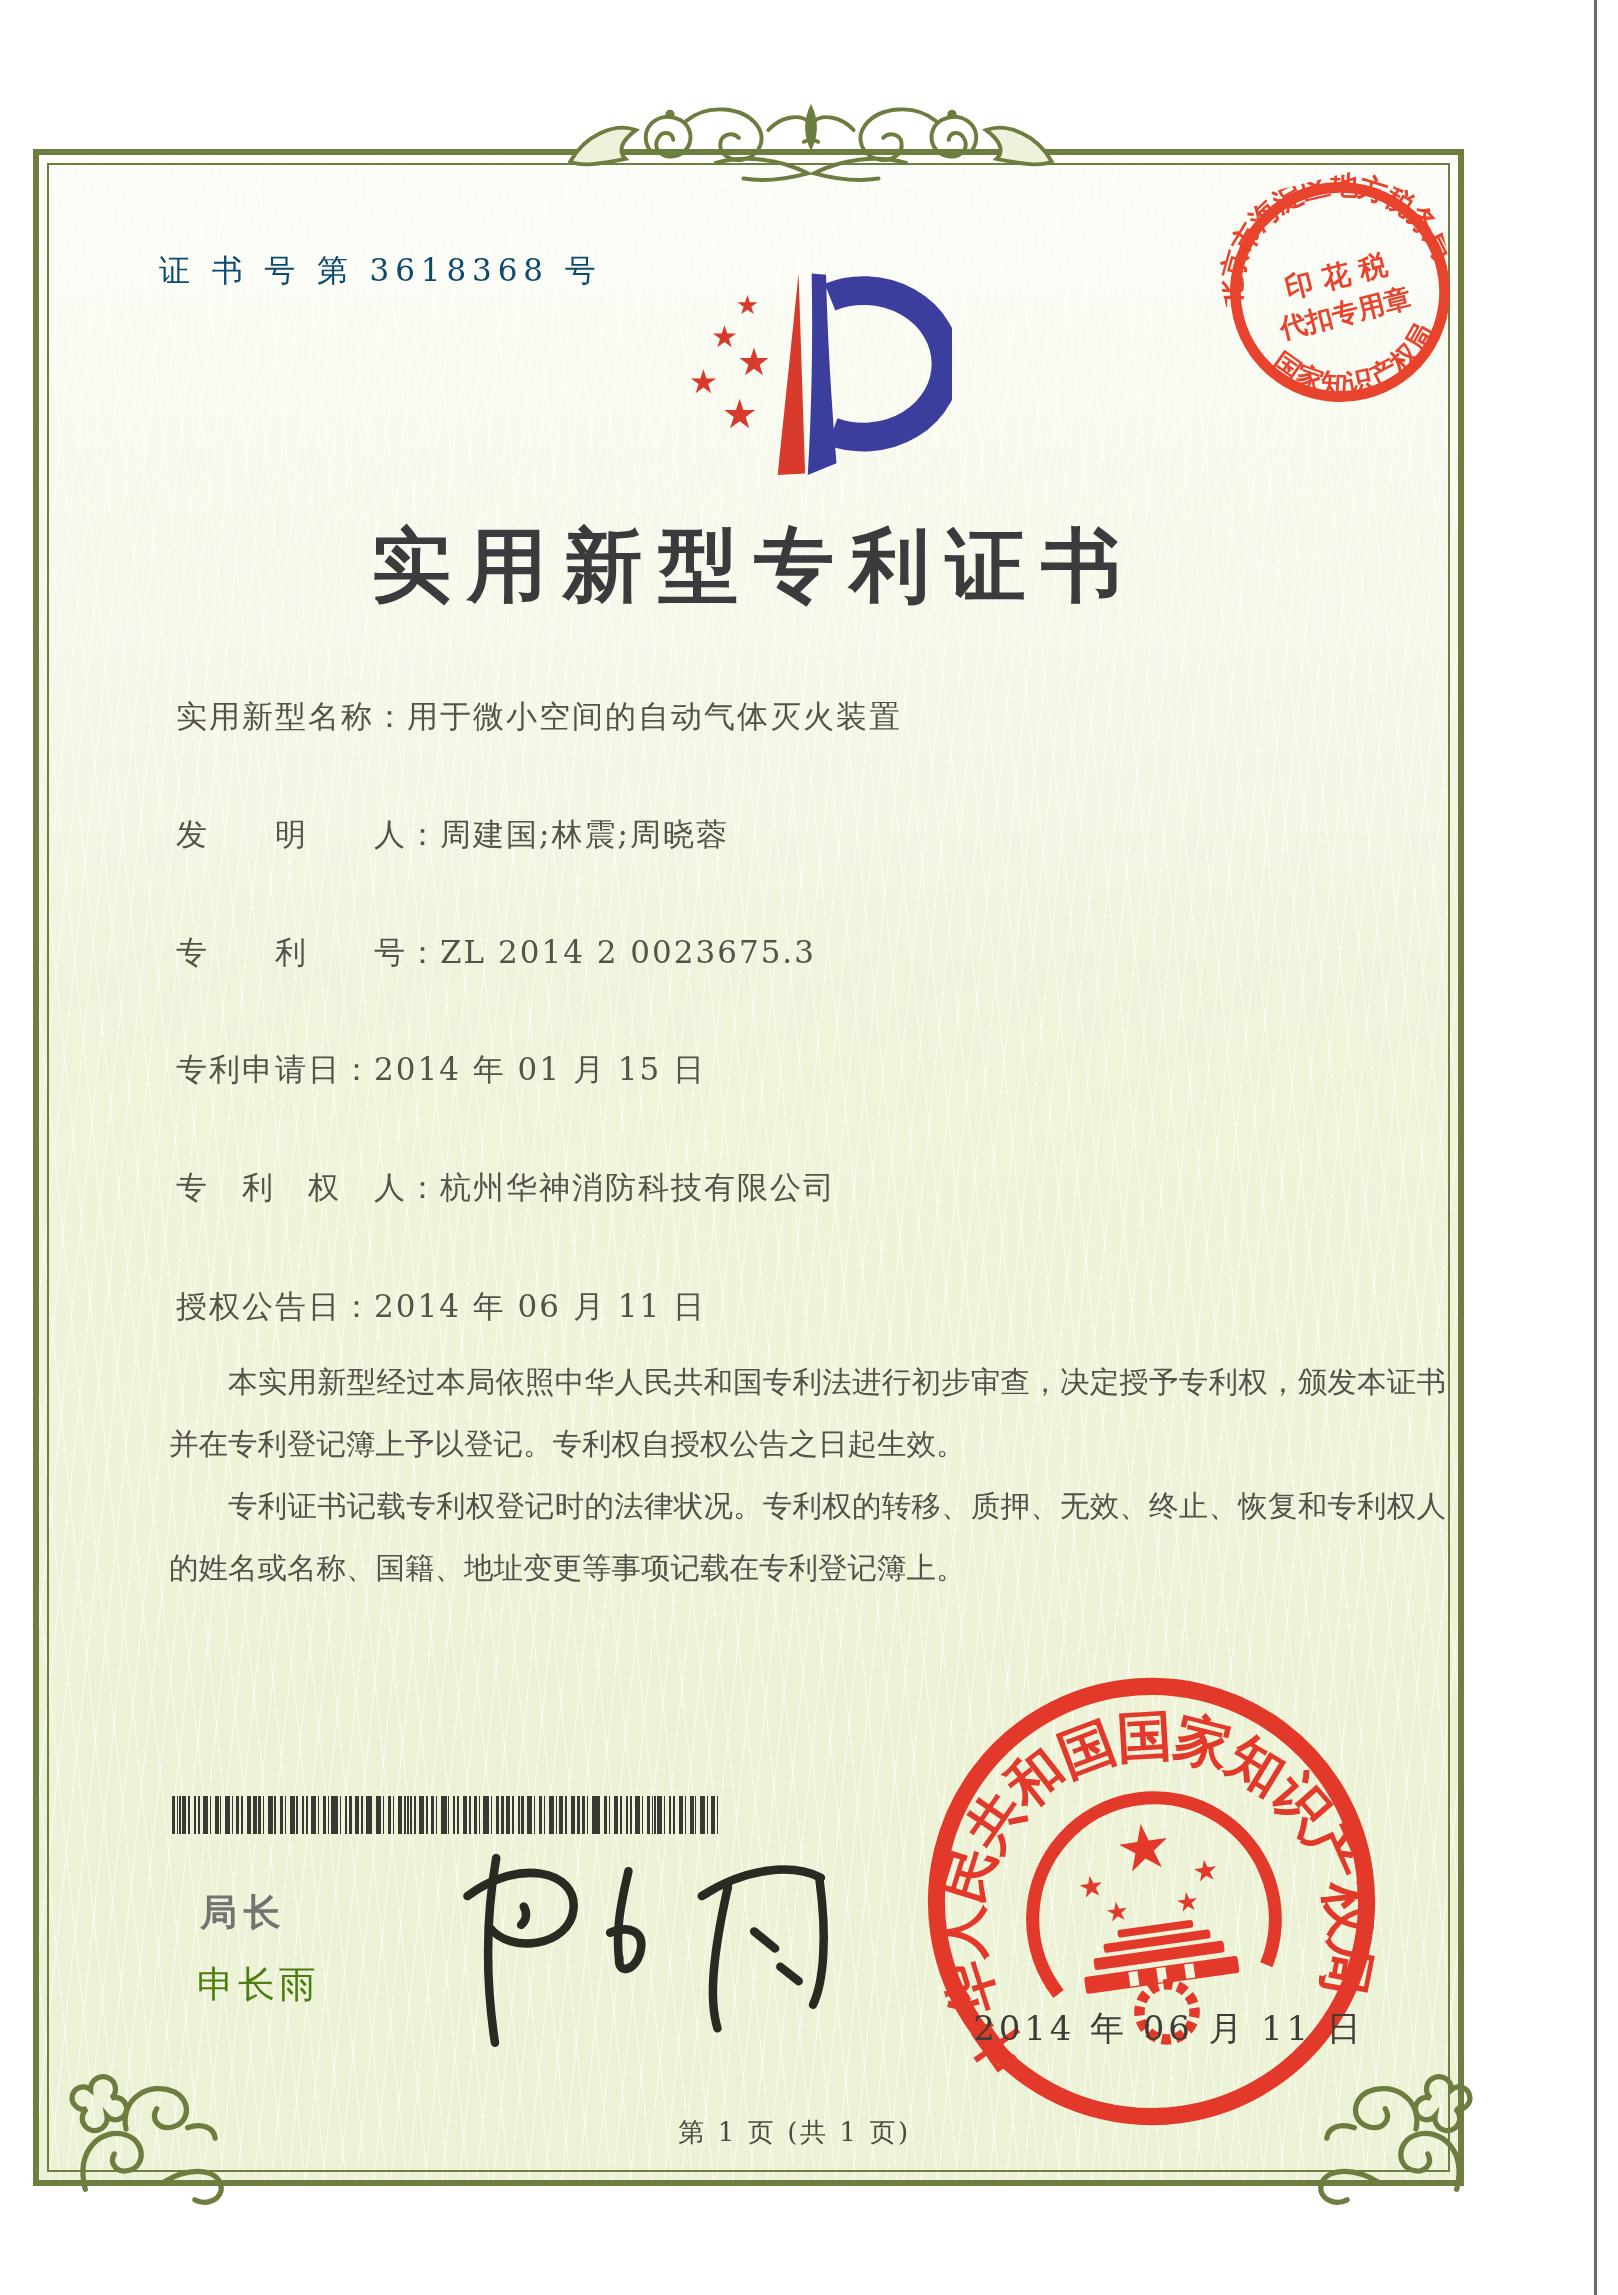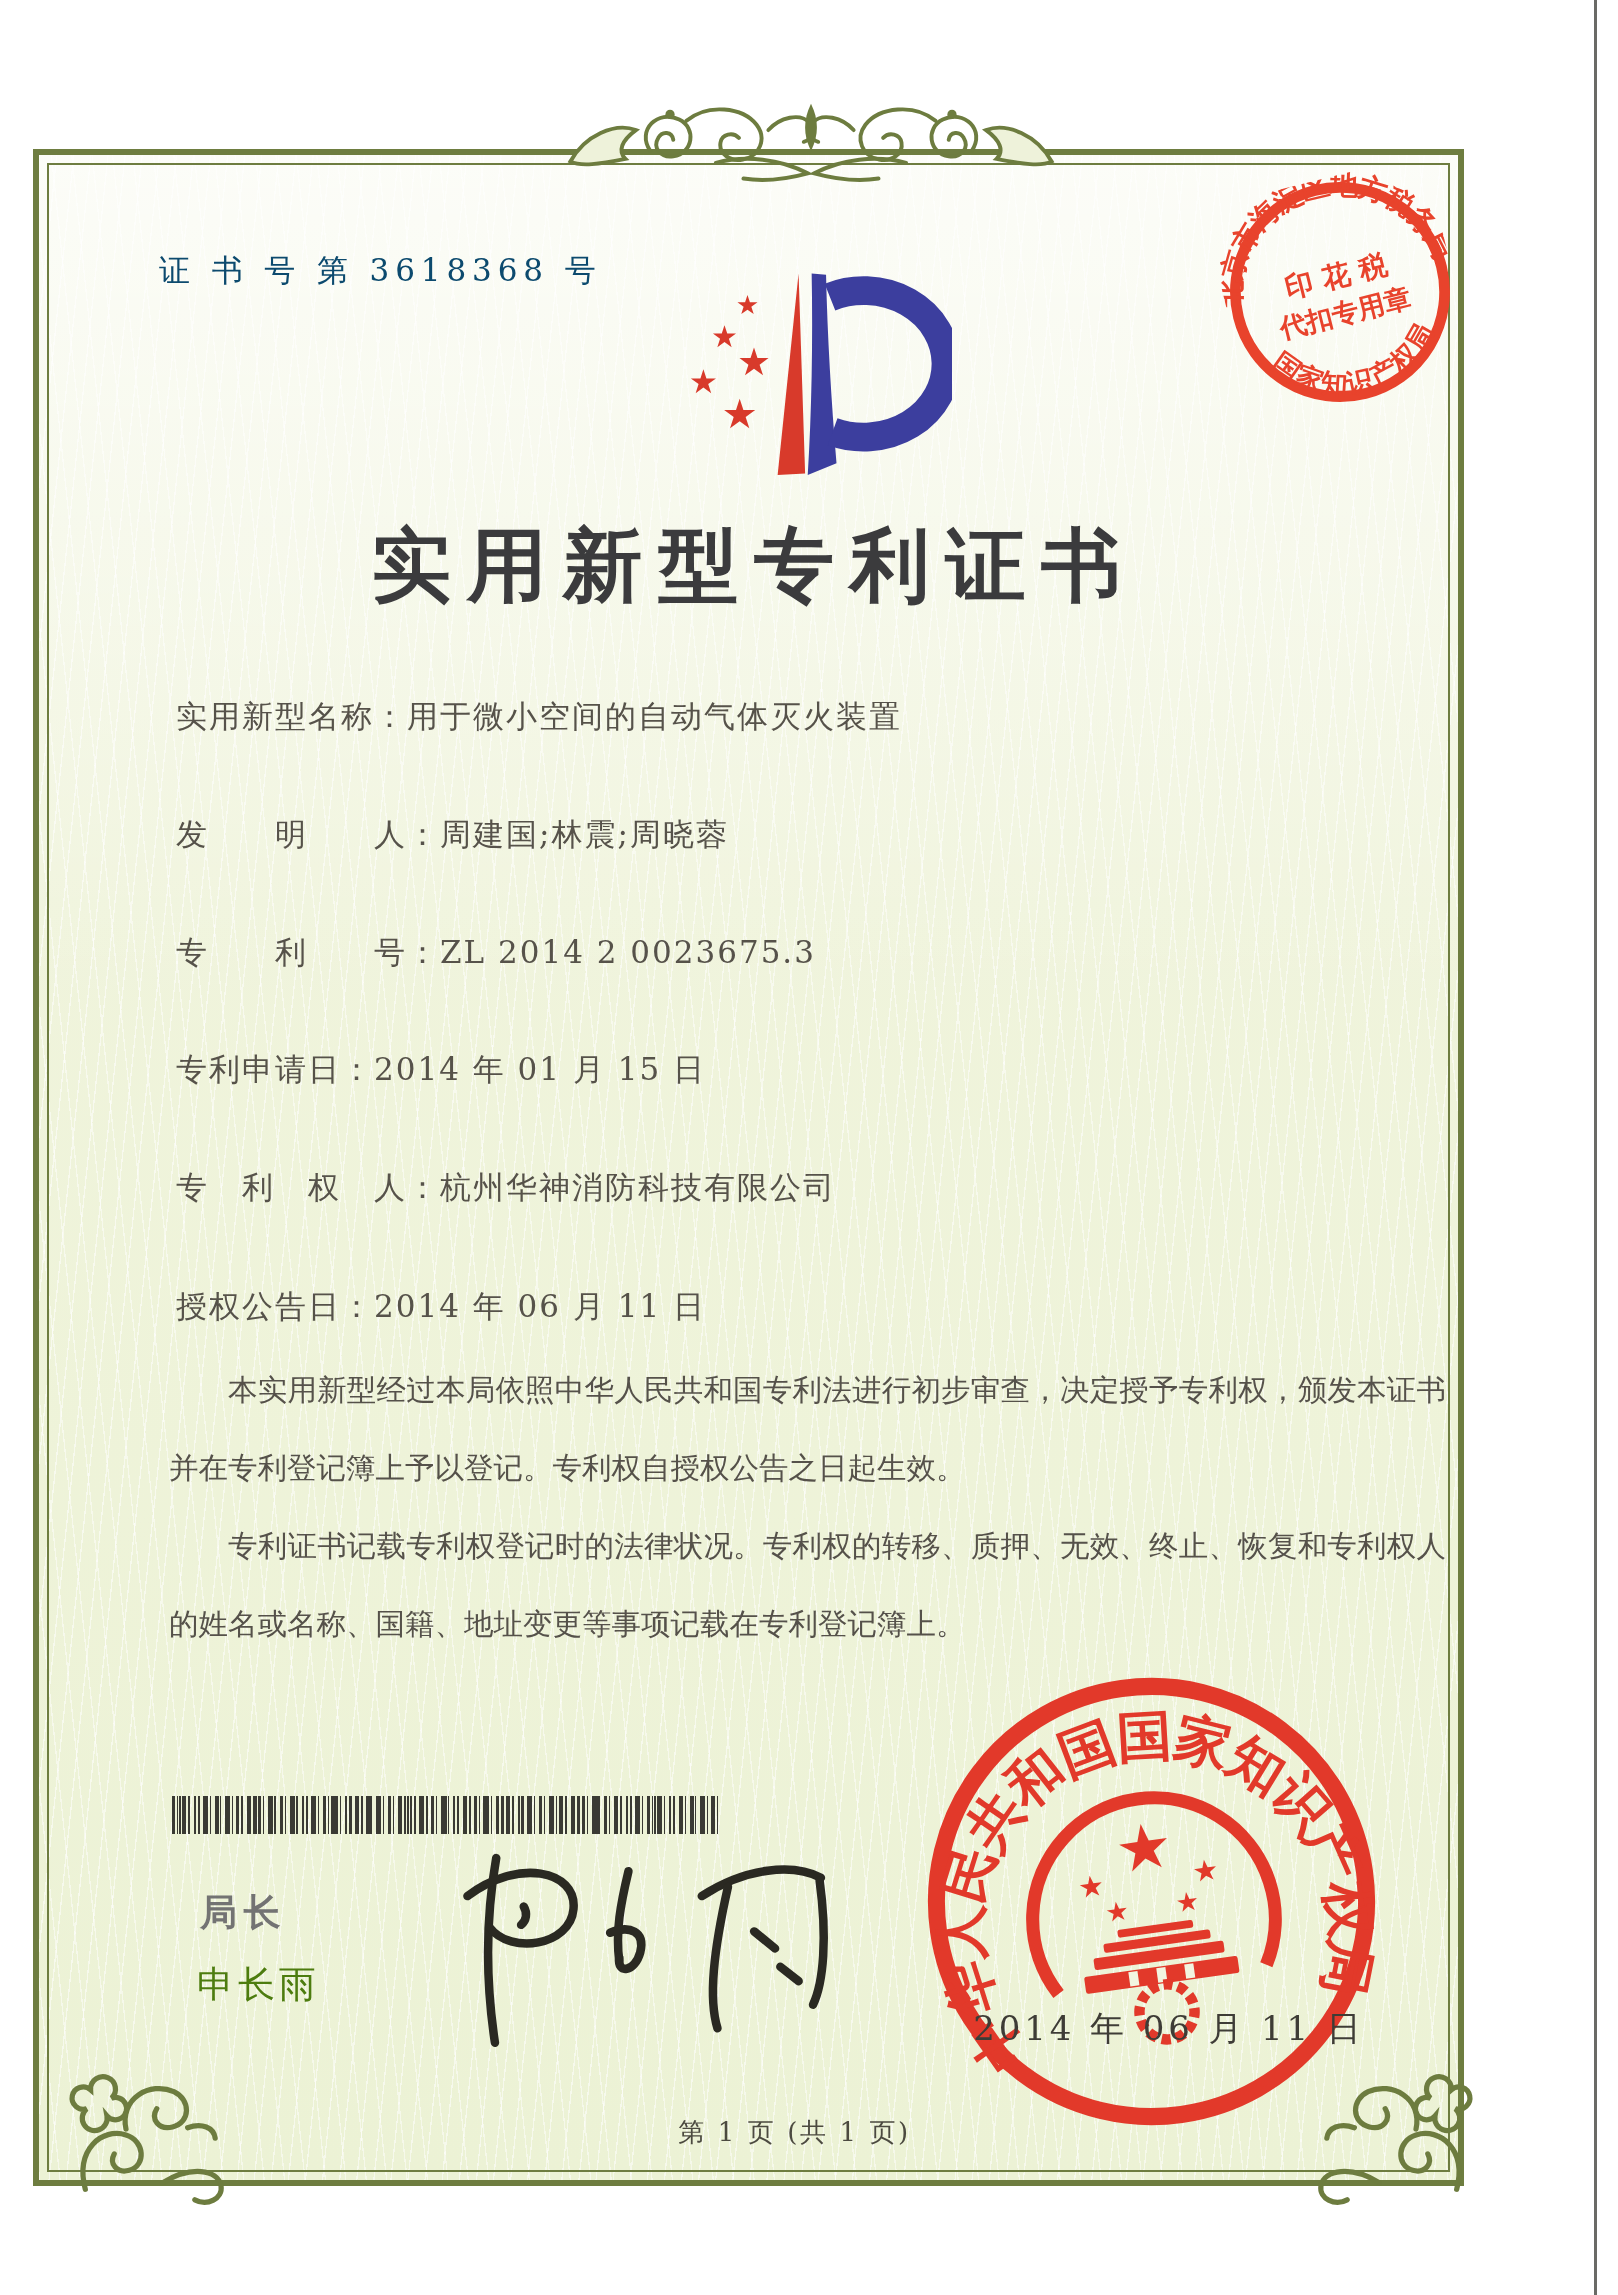--- a/index.html
+++ b/index.html
@@ -30,21 +30,21 @@
   .title{
     left:33px;top:497px;width:1442px;text-align:center;font-size:80px;font-weight:600;
     letter-spacing:15.7px;color:#3b3b3d;white-space:nowrap;margin-top:16px;
   }
   .field-row{
     left:176px;width:1264px;font-size:31px;color:#56524a;letter-spacing:2px;white-space:nowrap;
   }
   .field-label{color:#56524a;text-align:center;}
   .field-value{color:#56524a;}
   .paragraphs{
-    left:169px;top:1351px;width:1277px;font-size:29.5px;line-height:78px;color:#55514a;
+    left:169px;top:1351px;width:1277px;font-size:29.5px;line-height:62px;color:#55514a;
     text-align:justify;
   }
   .paragraphs p{margin:0;text-indent:59px;}
   .barcode{
     left:172px;top:1796px;width:548px;height:38px;
     background:
       repeating-linear-gradient(90deg, rgba(58,58,52,0) 0 7.2px, #3a3a34 7.2px 9.2px, rgba(58,58,52,0) 9.2px 19px),
       repeating-linear-gradient(90deg, #3a3a34 0 2.6px, rgba(0,0,0,0) 2.6px 4.6px, #3a3a34 4.6px 5.9px, rgba(0,0,0,0) 5.9px 9.8px, #3a3a34 9.8px 14.4px, rgba(0,0,0,0) 14.4px 16.4px, #3a3a34 16.4px 17.7px, rgba(0,0,0,0) 17.7px 21.6px);
   }
   .signoff-title{left:200px;top:1888px;font-size:37px;letter-spacing:6.6px;color:#737373;font-weight:bold;}

